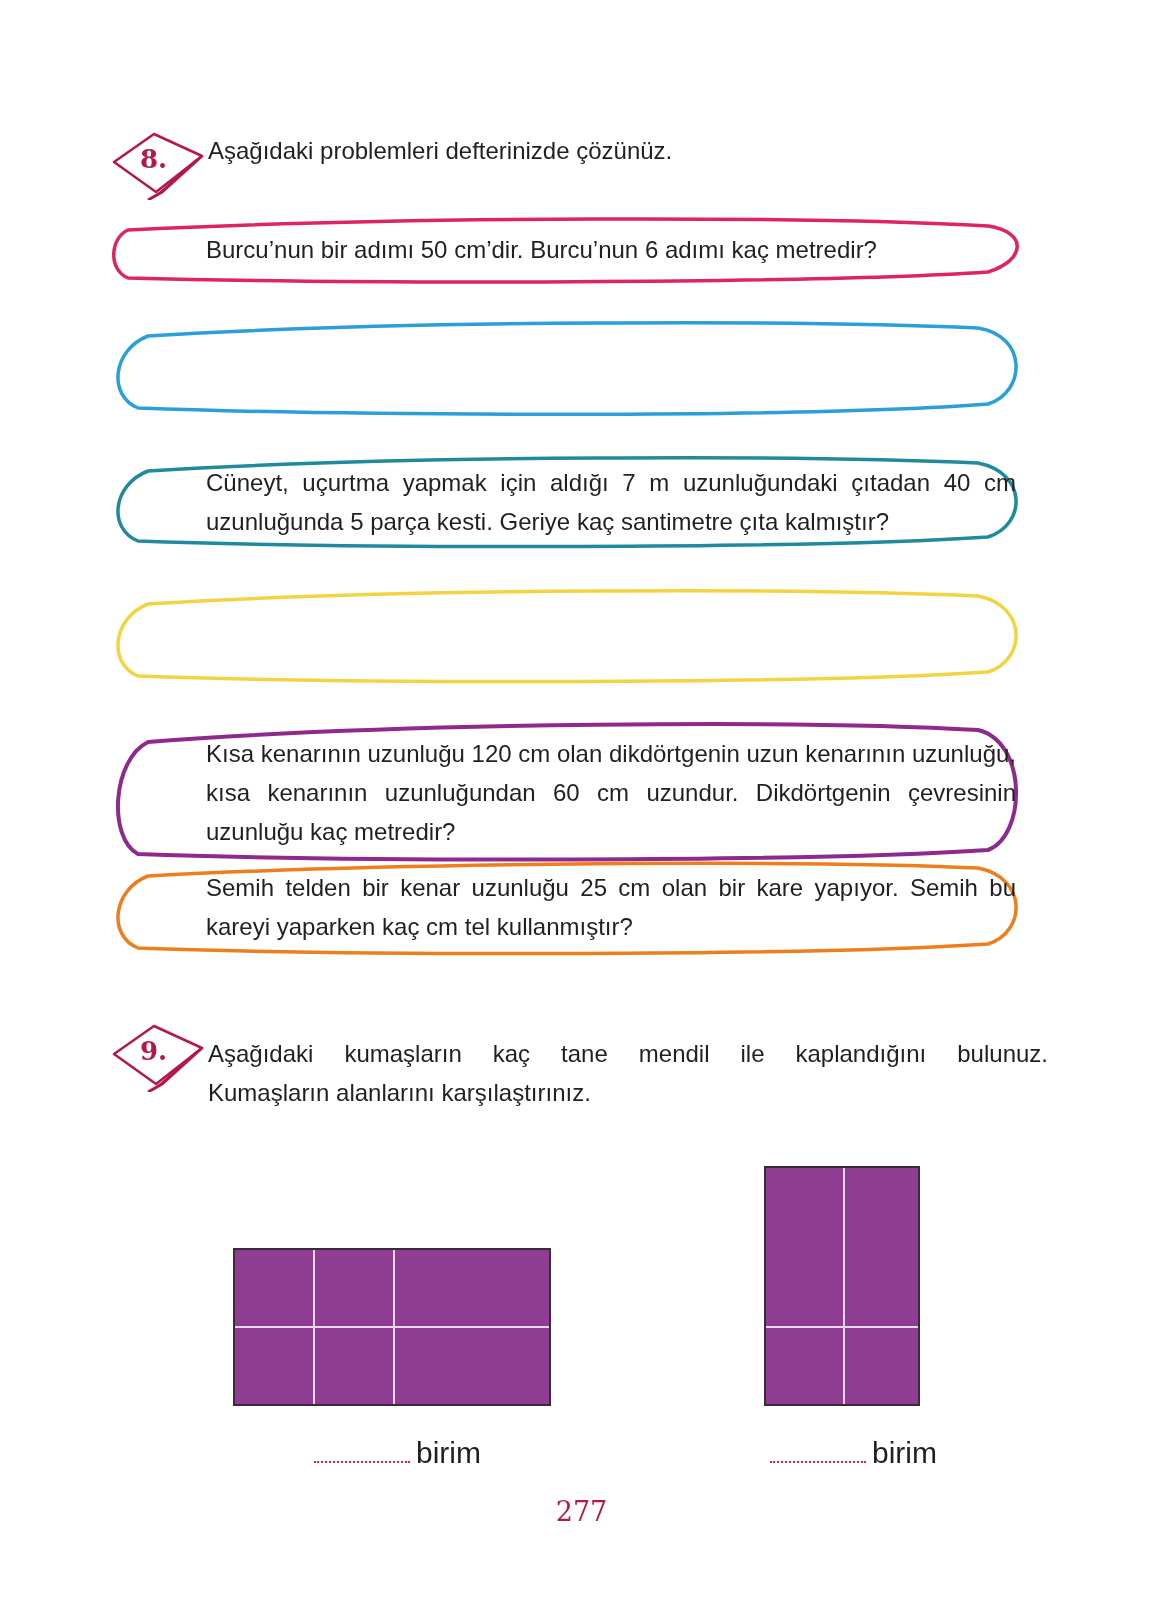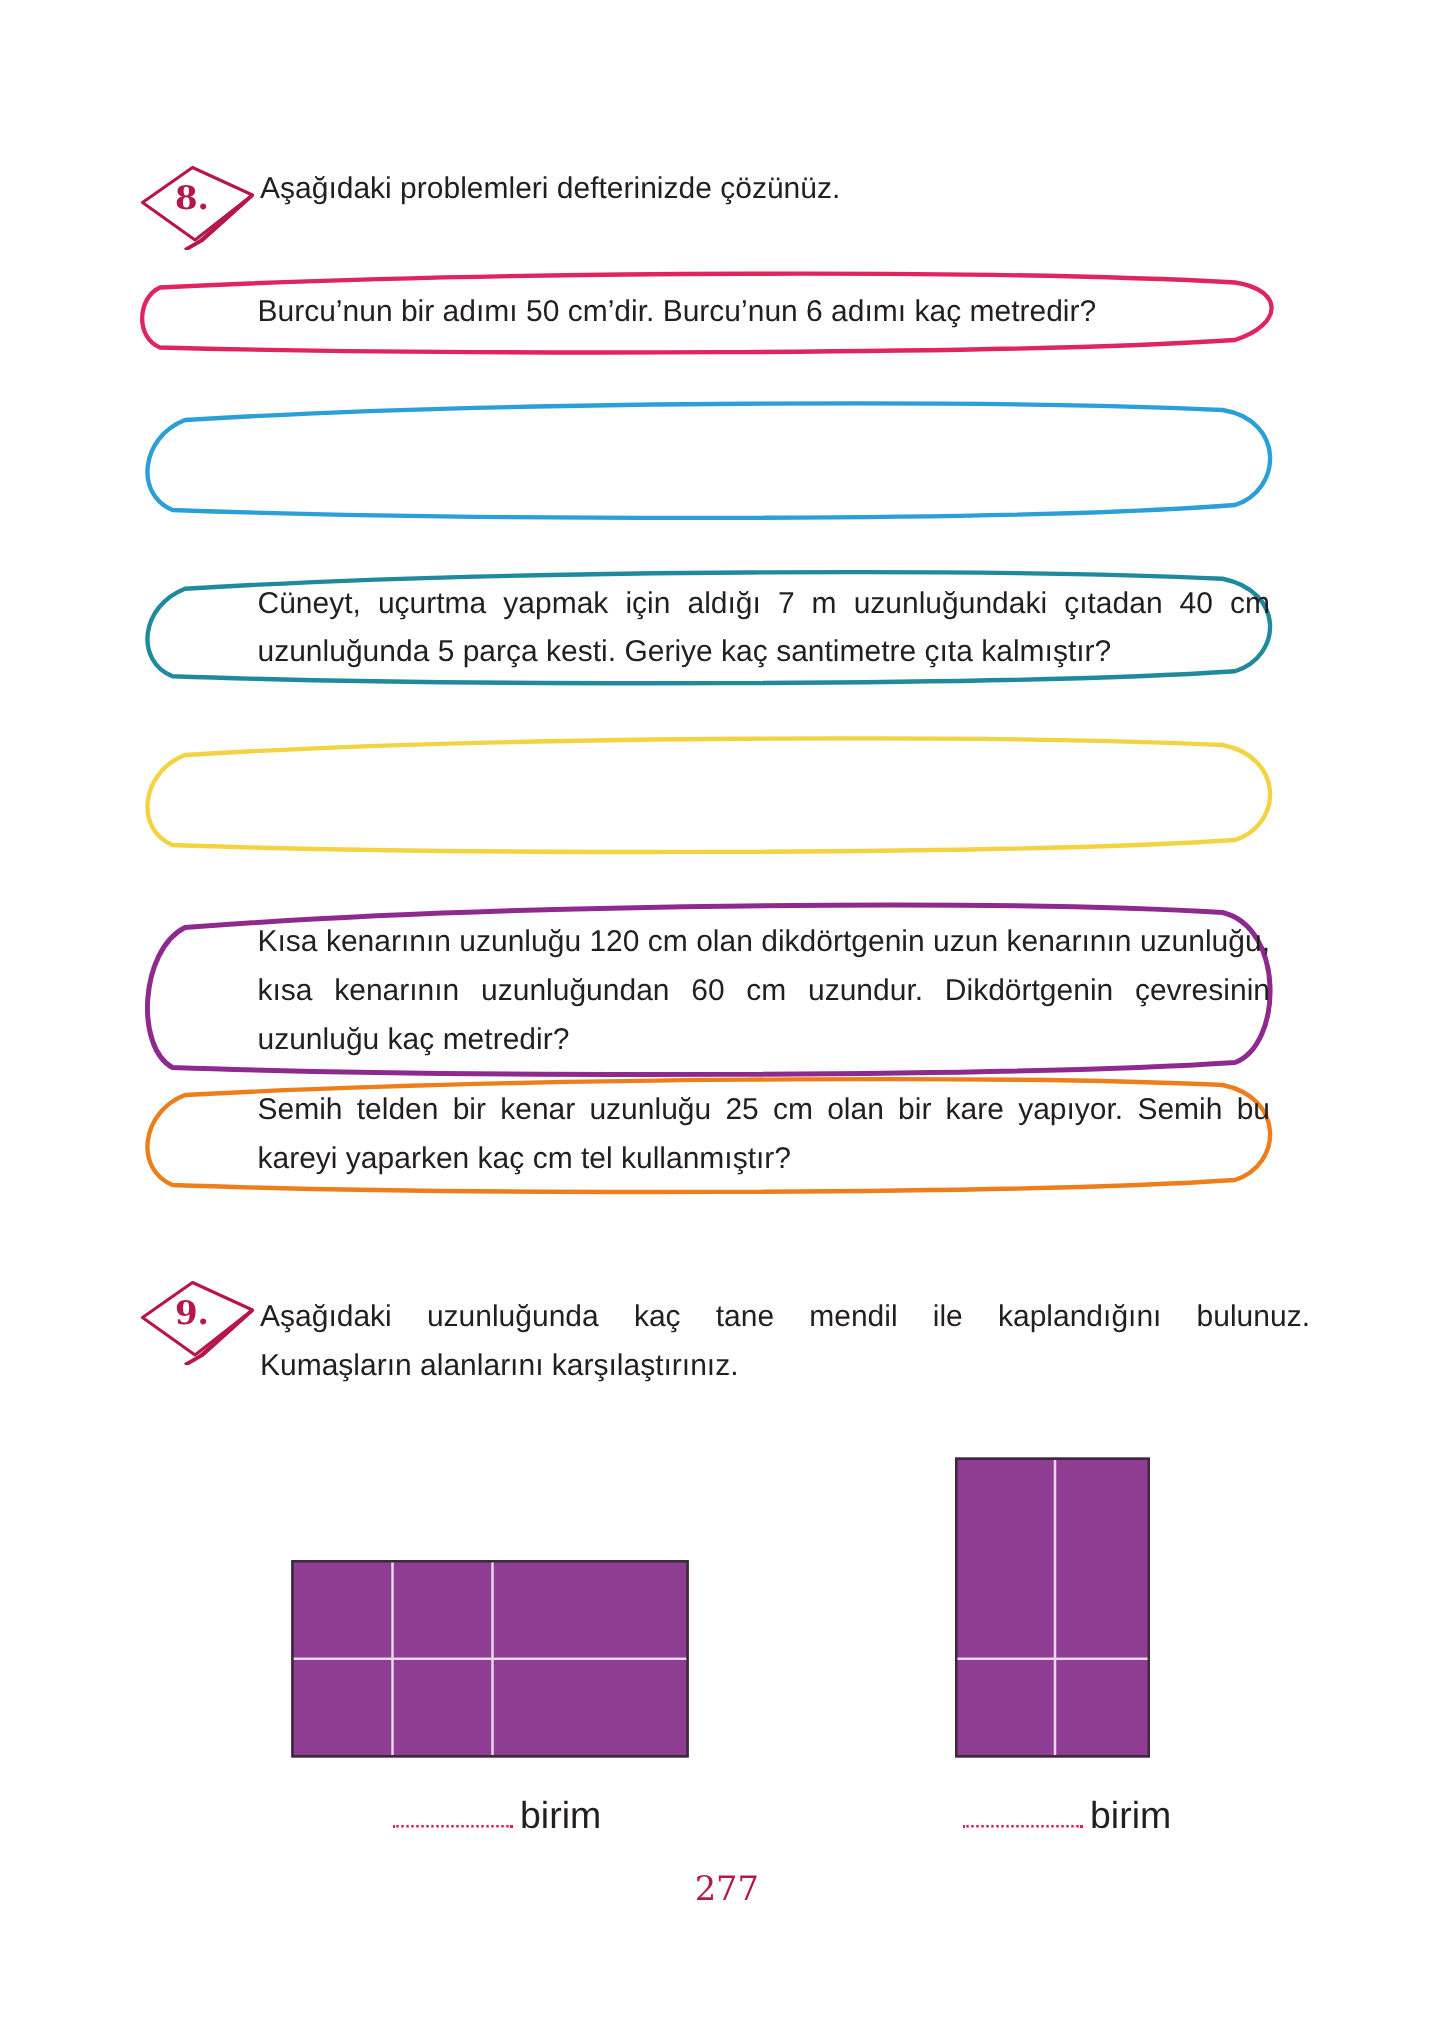--- a/index.html
+++ b/index.html
@@ -80,21 +80,21 @@
 
 <div class="q-head" style="top:1022px;height:90px;">
   <div class="q-badge">
     <svg width="98" height="70" viewBox="0 0 98 70">
       <path d="M4 32 L44 4 L92 26 L46 62 Z" fill="none" stroke="#b5174b" stroke-width="2.5" stroke-linejoin="round"></path>
       <path d="M92 26 L52 62 L38 70" fill="none" stroke="#b5174b" stroke-width="3"></path>
       <path d="M86 30 L48 64" fill="none" stroke="#b5174b" stroke-width="1.5"></path>
     </svg>
     <span class="q-num">9.</span>
   </div>
-  <div class="q-text" style="top:12px;width:840px;text-align:justify;text-align-last:justify;">Aşağıdaki uzunluğunda kaç tane mendil ile kaplandığını bulunuz.</div>
+  <div class="q-text" style="top:12px;width:840px;text-align:justify;text-align-last:justify;">Aşağıdaki kumaşların kaç tane mendil ile kaplandığını bulunuz.</div>
   <div class="q-text" style="top:51px;">Kumaşların alanlarını karşılaştırınız.</div>
 </div>
 
 <div class="fabric" style="left:233px;top:1248px;width:318px;height:158px;">
   <div class="vline" style="left:78px;"></div>
   <div class="vline" style="left:158px;"></div>
   <div class="hline" style="top:76px;"></div>
 </div>
 
 <div class="fabric" style="left:764px;top:1166px;width:156px;height:240px;">

